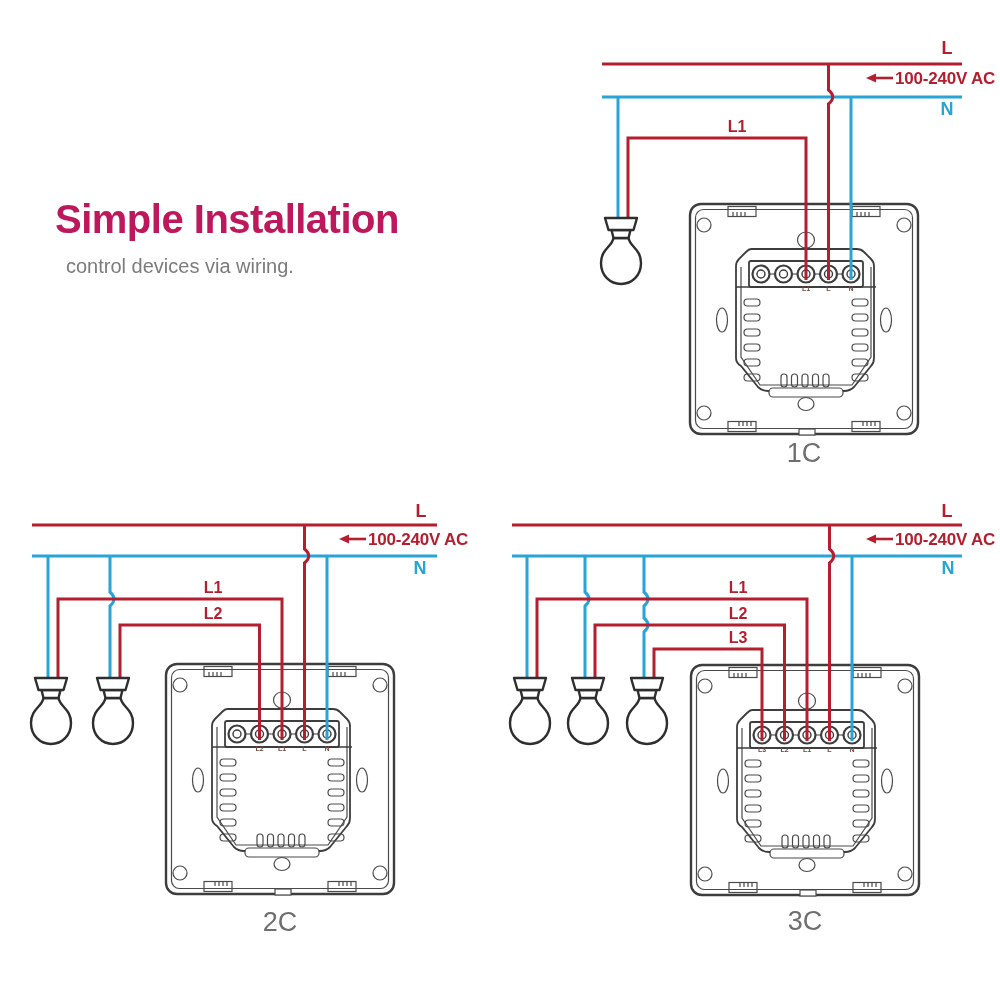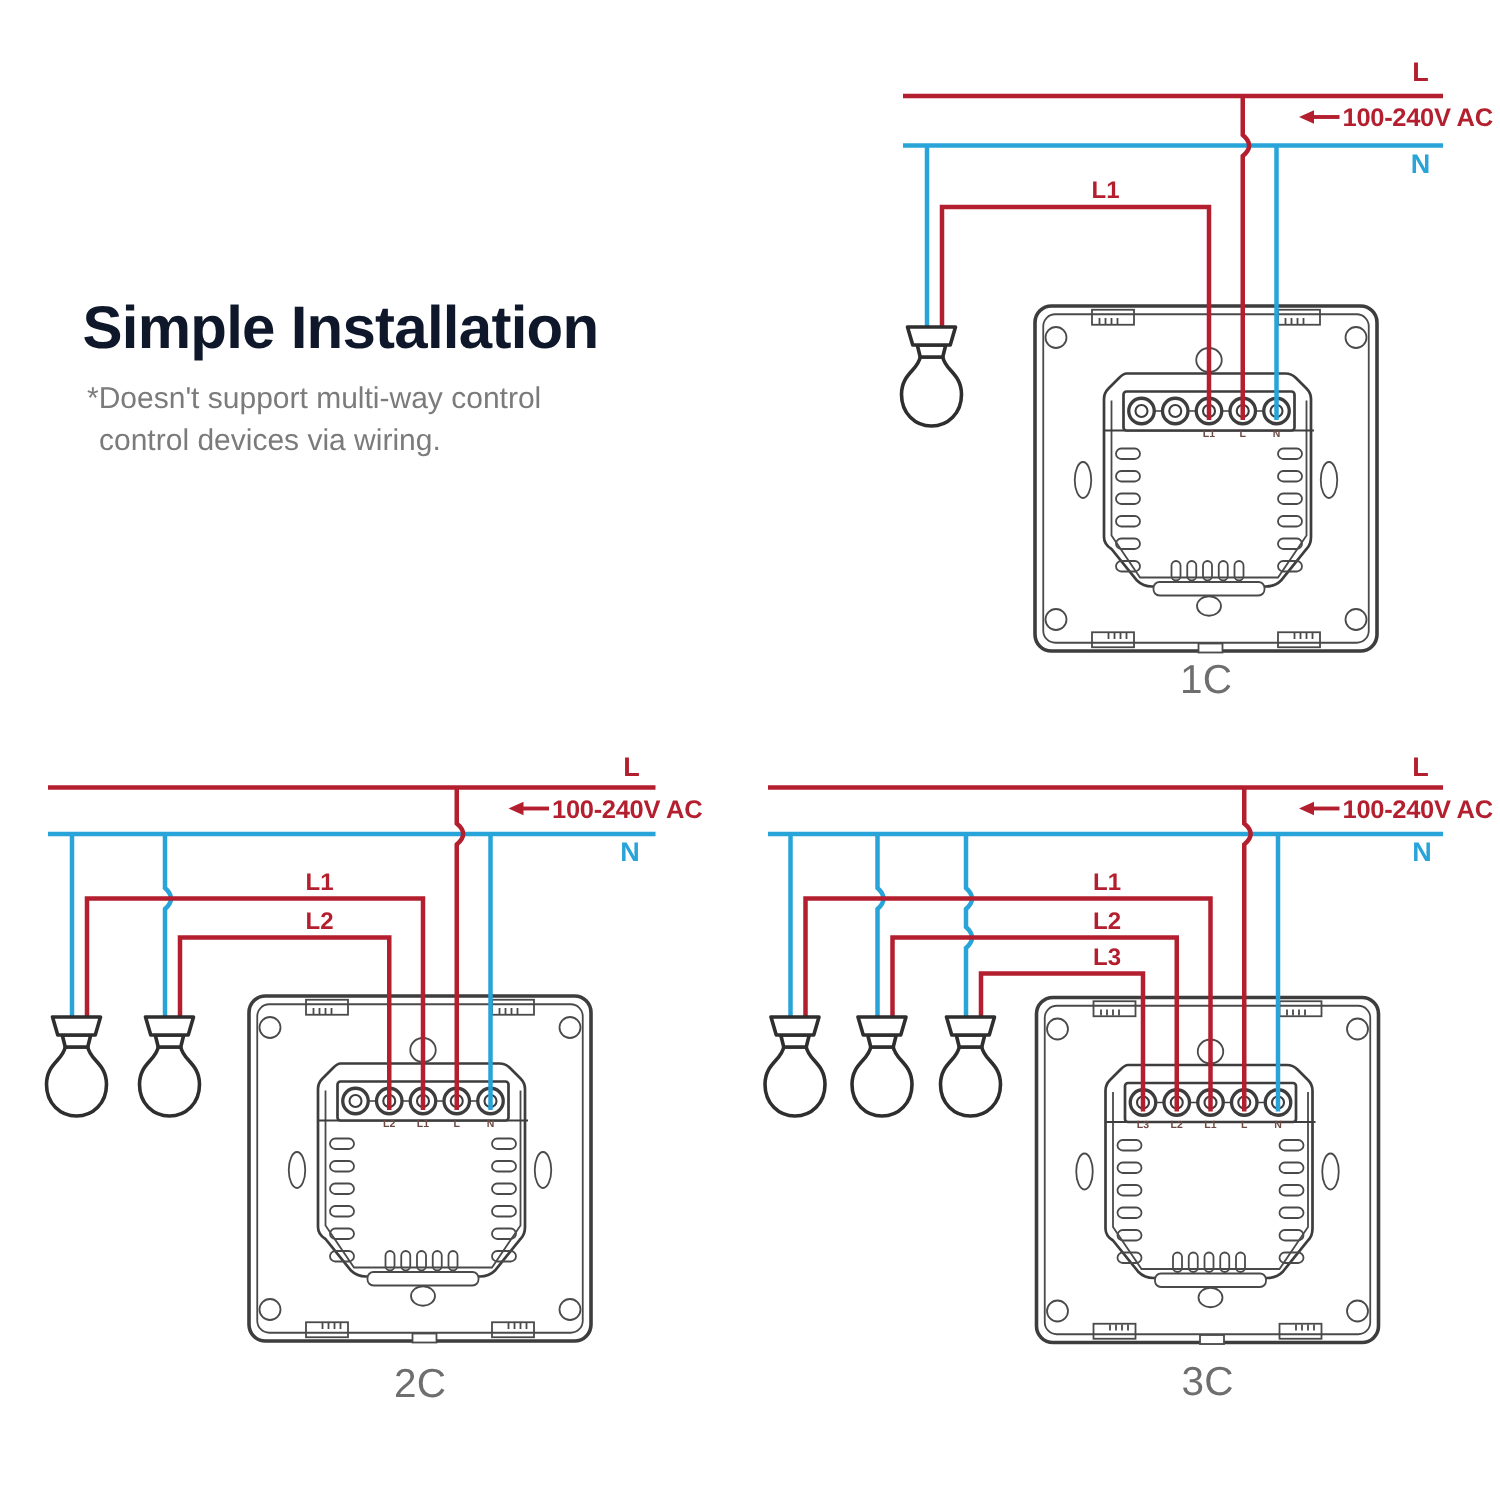--- a/index.html
+++ b/index.html
@@ -1,19 +1,19 @@
 <!DOCTYPE html>
 <html><head>
 <meta charset="utf-8">
 <style>
   html,body{margin:0;padding:0;background:#ffffff;}
   #canvas{position:relative;width:1000px;height:1000px;background:#fff;overflow:hidden;
           font-family:"Liberation Sans",sans-serif;}
   #page-title{position:absolute;left:55px;top:197px;font-size:40px;font-weight:700;
-              color:#0f172a;letter-spacing:-0.5px;white-space:nowrap;}
+              color:#be185d;letter-spacing:-0.5px;white-space:nowrap;}
   #page-note{position:absolute;left:58px;top:252px;font-size:20px;color:#7b7b7b;
              line-height:28px;}
   #page-note .l2{margin-left:8px;}
   svg text{font-family:"Liberation Sans",sans-serif;}
   .wireL{stroke:#b41f2f;stroke-width:3;fill:none;}
   .wireN{stroke:#29a4d8;stroke-width:3;fill:none;}
   .lblL{fill:#b41f2f;font-size:18px;font-weight:700;}
   .lblN{fill:#29a4d8;font-size:18px;font-weight:700;}
   .lblBranch{fill:#b41f2f;font-size:16px;font-weight:700;}
   .lblVolt{fill:#b41f2f;font-size:17px;font-weight:700;letter-spacing:-0.2px;}
@@ -22,21 +22,20 @@
   .plate-stroke{stroke:#3d3d3d;fill:#ffffff;}
   .thin{stroke:#4a4a4a;fill:none;stroke-width:1.2;}
 </style>
 </head>
 <body>
 
 <div id="canvas">
 
   <div id="page-title">Simple Installation</div>
   <div id="page-note">
-    <div class="l1">*Doesn't support multi-way control</div>
     <div class="l2">control devices via wiring.</div>
   </div>
 
   <svg width="1000" height="1000" viewBox="0 0 1000 1000">
     <defs>
 
       <g id="plate">
         <rect x="1" y="1" width="228" height="230" rx="11" class="plate-stroke" stroke-width="2.4"></rect>
         <rect x="6.5" y="6.5" width="217" height="219" rx="8" fill="none" stroke="#4a4a4a" stroke-width="1.2"></rect>
 

